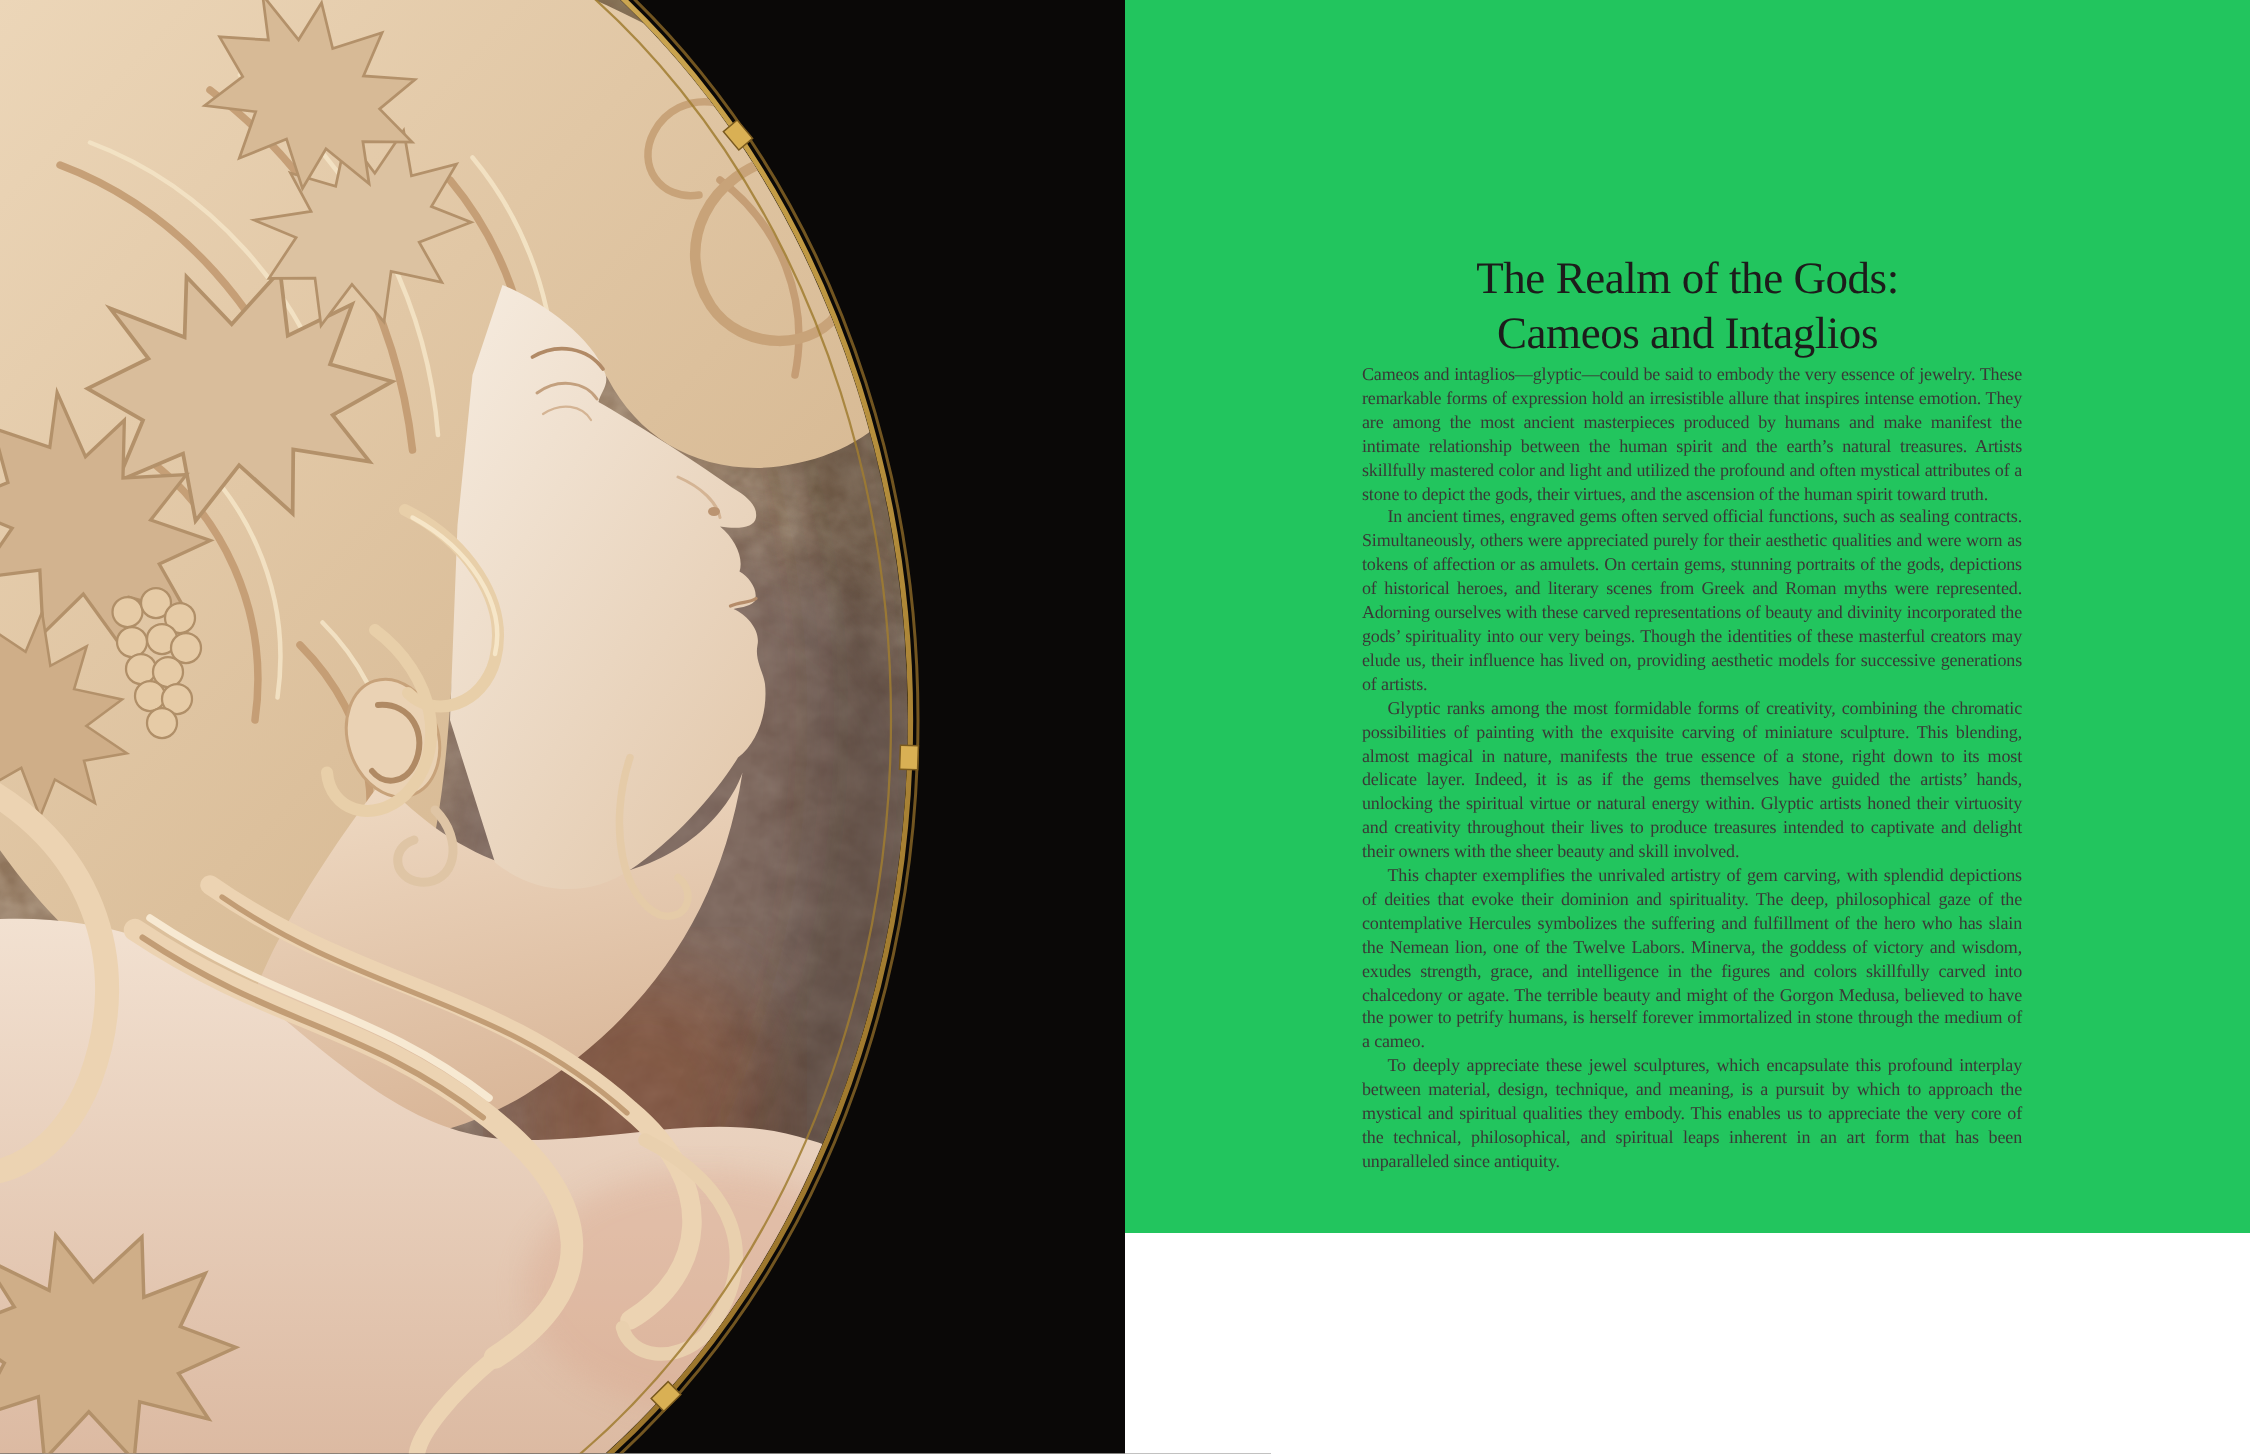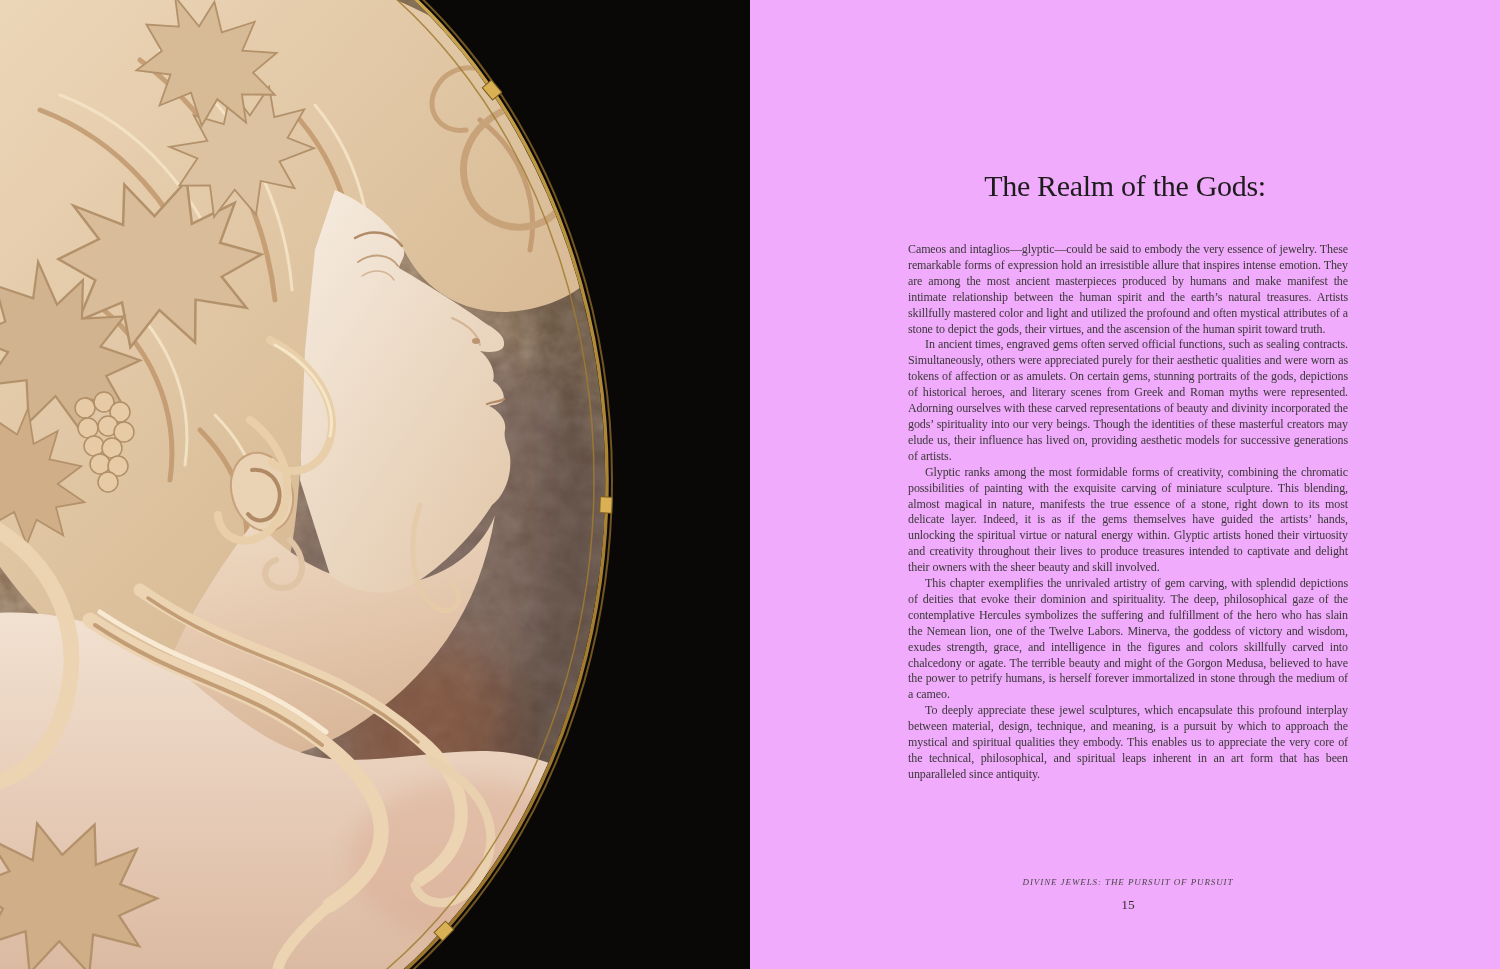--- a/index.html
+++ b/index.html
@@ -13,22 +13,22 @@
   .page-left {
     position: relative;
     width: 750px; height: 969px;
     background: #0a0807;
     overflow: hidden;
     flex: 0 0 750px;
   }
   .page-left svg { display: block; }
   .page-right {
     position: relative;
-    width: 750px; height: 969px;
-    background: #f0abfc;
+    width: 750px; height: 822px;
+    background: #22c55e;
     overflow: hidden;
     flex: 0 0 750px;
   }
   .chapter-title {
     position: absolute;
     top: 167px; left: 0; width: 750px;
     text-align: center;
     font-size: 30px;
     line-height: 37px;
     font-weight: 400;
@@ -255,20 +255,21 @@
         <rect x="484" y="84" width="16" height="12" transform="rotate(50 492 90)"></rect>
         <rect x="598" y="499" width="16" height="12" transform="rotate(92 606 505)"></rect>
         <rect x="436" y="925" width="16" height="12" transform="rotate(135 444 931)"></rect>
       </g>
     </svg>
   </div>
 
   <div class="page-right">
     <h1 class="chapter-title">
       <span>The Realm of the Gods:</span><br>
+      <span>Cameos and Intaglios</span>
     </h1>
     <div class="body-text">
       <p>Cameos and intaglios—glyptic—could be said to embody the very essence of jewelry. These remarkable forms of expression hold an irresistible allure that inspires intense emotion. They are among the most ancient masterpieces produced by humans and make manifest the intimate relationship between the human spirit and the earth’s natural treasures. Artists skillfully mastered color and light and utilized the profound and often mystical attributes of a stone to depict the gods, their virtues, and the ascension of the human spirit toward truth.</p>
       <p>In ancient times, engraved gems often served official functions, such as sealing contracts. Simultaneously, others were appreciated purely for their aesthetic qualities and were worn as tokens of affection or as amulets. On certain gems, stunning portraits of the gods, depictions of historical heroes, and literary scenes from Greek and Roman myths were represented. Adorning ourselves with these carved representations of beauty and divinity incorporated the gods’ spirituality into our very beings. Though the identities of these masterful creators may elude us, their influence has lived on, providing aesthetic models for successive generations of artists.</p>
       <p>Glyptic ranks among the most formidable forms of creativity, combining the chromatic possibilities of painting with the exquisite carving of miniature sculpture. This blending, almost magical in nature, manifests the true essence of a stone, right down to its most delicate layer. Indeed, it is as if the gems themselves have guided the artists’ hands, unlocking the spiritual virtue or natural energy within. Glyptic artists honed their virtuosity and creativity throughout their lives to produce treasures intended to captivate and delight their owners with the sheer beauty and skill involved.</p>
       <p>This chapter exemplifies the unrivaled artistry of gem carving, with splendid depictions of deities that evoke their dominion and spirituality. The deep, philosophical gaze of the contemplative Hercules symbolizes the suffering and fulfillment of the hero who has slain the Nemean lion, one of the Twelve Labors. Minerva, the goddess of victory and wisdom, exudes strength, grace, and intelligence in the figures and colors skillfully carved into chalcedony or agate. The terrible beauty and might of the Gorgon Medusa, believed to have the power to petrify humans, is herself forever immortalized in stone through the medium of a cameo.</p>
       <p>To deeply appreciate these jewel sculptures, which encapsulate this profound interplay between material, design, technique, and meaning, is a pursuit by which to approach the mystical and spiritual qualities they embody. This enables us to appreciate the very core of the technical, philosophical, and spiritual leaps inherent in an art form that has been unparalleled since antiquity.</p>
     </div>
     <div class="running-footer">DIVINE JEWELS: THE PURSUIT OF PURSUIT</div>
     <div class="page-number">15</div>

